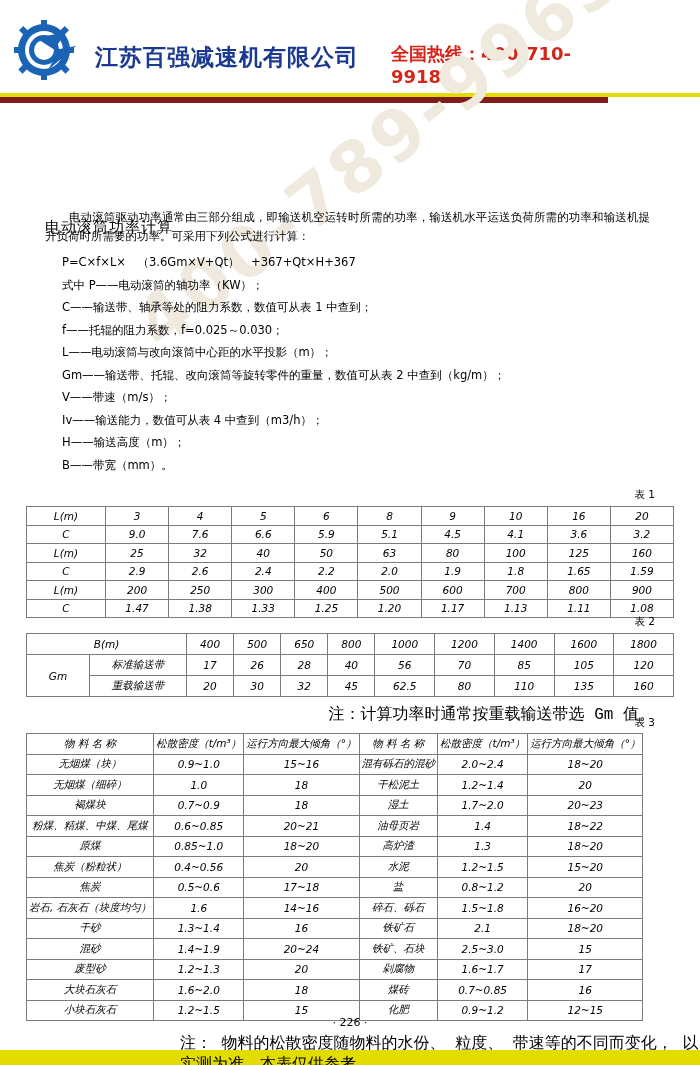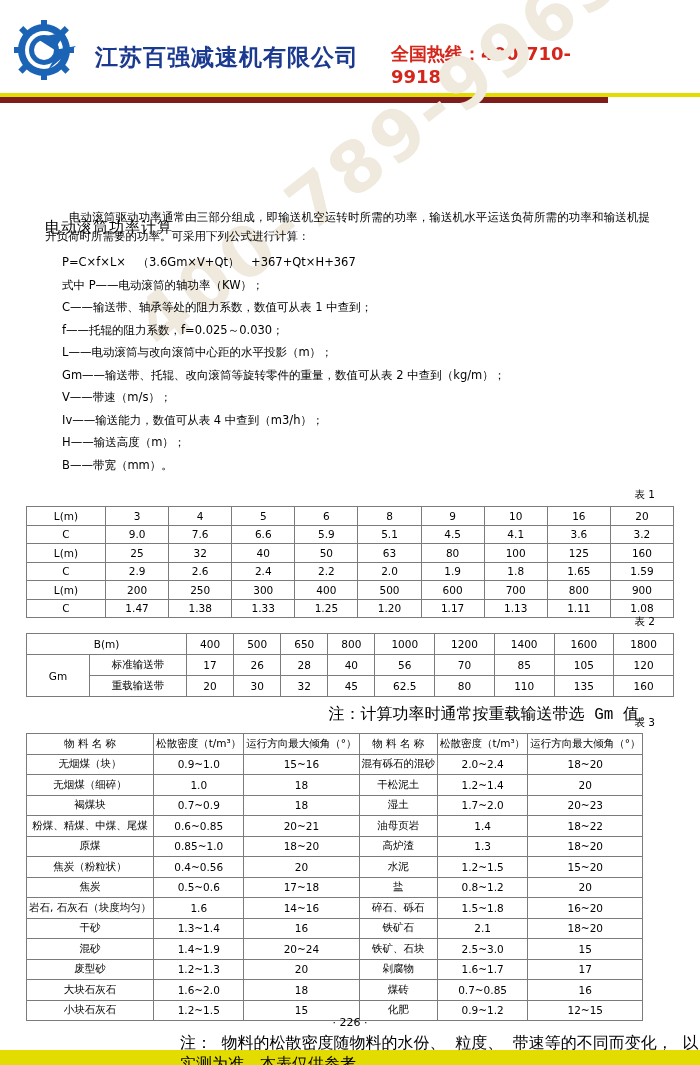--- a/index.html
+++ b/index.html
@@ -71,20 +71,21 @@
   .lines .indent{padding-left:17px;}
   
   .tbl-label{
     position:absolute;font-size:10.5px;color:#000;right:45px;
   }
   table{
     border-collapse:collapse;
     font-size:10.5px;
     color:#000;
     background:transparent;
+    font-style:italic;
   }
   table td{
     border:1px solid #7b7b7b;
     text-align:center;
     height:18px;
     padding:0 2px;
     white-space:nowrap;
   }
   #t1{position:absolute;left:26px;top:410px;width:648px;}
   #t1 td{height:17.5px;}

